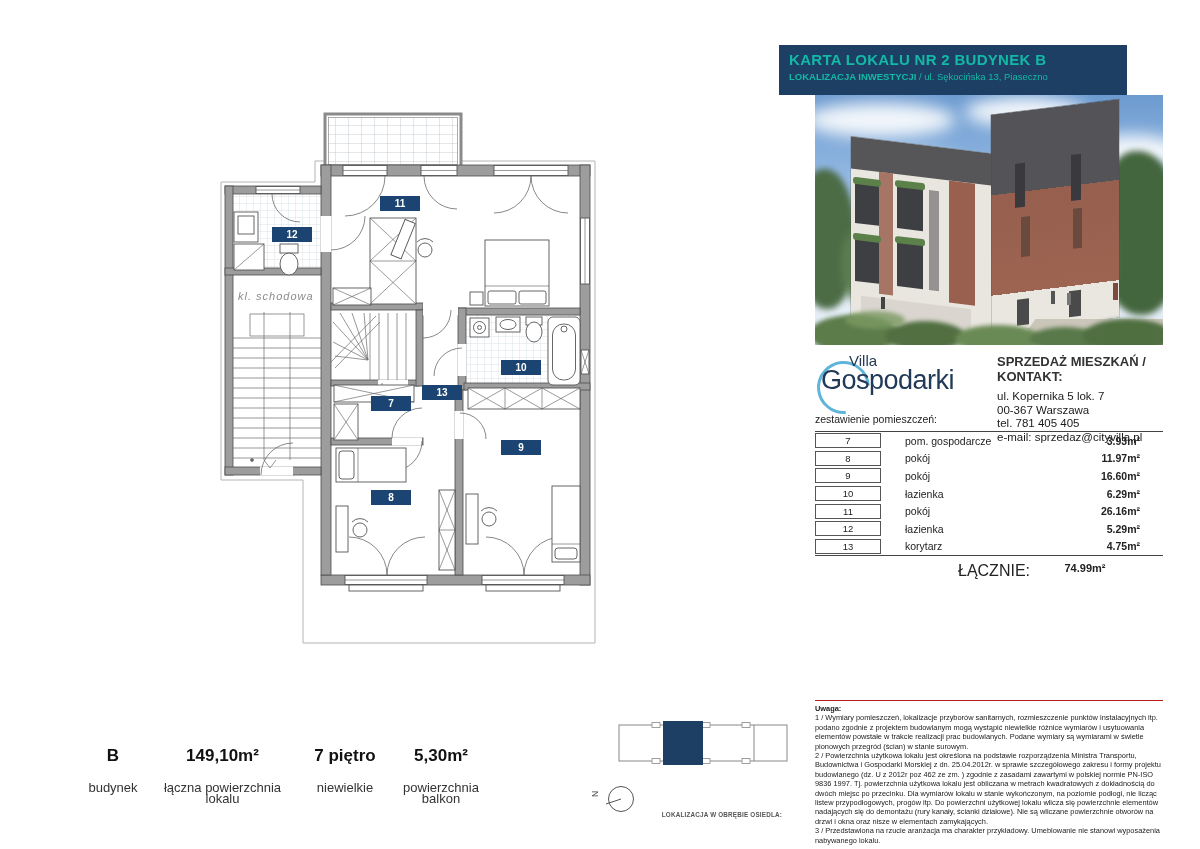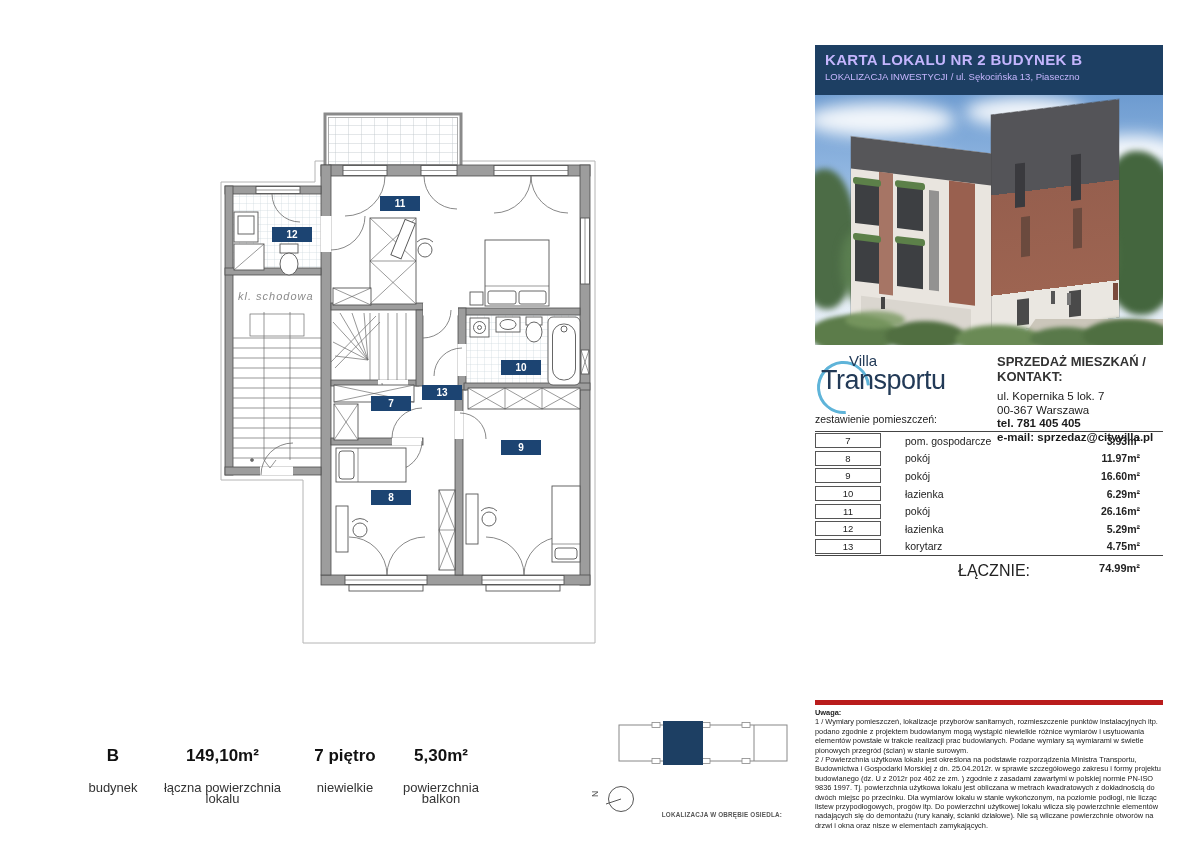--- a/index.html
+++ b/index.html
@@ -7,25 +7,25 @@
        font-family:"Liberation Sans",sans-serif;color:#222;overflow:hidden;}
   .abs{position:absolute;}
 
   
   #plan{left:218px;top:98px;width:395px;height:560px;}
   .rlabel{position:absolute;width:40px;height:15px;background:#1c4472;color:#fff;
           font-size:10px;font-weight:bold;text-align:center;line-height:15px;}
   .stair-label{position:absolute;left:20px;top:192px;font-size:11px;font-style:italic;color:#8b8b8b;letter-spacing:1px;}
 
   
-  #hdr{left:815px;top:45px;width:348px;height:50px;background:#1d3f63;color:#c4b5fd;
+  #hdr{left:779px;top:45px;width:348px;height:50px;background:#1d3f63;color:#14b8a6;
        padding:6px 10px;box-sizing:border-box;}
   #hdr .t1{font-size:15px;font-weight:bold;letter-spacing:.3px;}
   #hdr .t2{font-size:9.5px;margin-top:3px;}
-  #hdr .t2 b{font-weight:normal;}
+  #hdr .t2 b{font-weight:bold;}
 
   
   #photo{left:815px;top:95px;width:348px;height:250px;overflow:hidden;
          background:linear-gradient(180deg,#6d9bd0 0%,#8fb5e0 30%,#c2d8ee 58%,#e9f1f8 78%,#dfe9f2 100%);}
   #photo div{position:absolute;}
   .cloud{background:#fff;border-radius:50%;filter:blur(8px);opacity:.9;}
   .treeblob{border-radius:45% 55% 50% 50%;filter:blur(3px);}
   .bush{border-radius:50%;filter:blur(2px);}
   .bface{box-shadow:0 0 0 .5px rgba(60,60,60,.4);}
   .balc{background:#3d3f42;}
@@ -34,39 +34,39 @@
   
   #logo{left:815px;top:352px;width:178px;height:66px;}
   #logo .circ{position:absolute;left:2px;top:9px;width:47px;height:47px;border:3px solid #5fb4d9;
               border-radius:50%;border-right-color:transparent;transform:rotate(40deg);}
   #logo .l1{position:absolute;left:34px;top:0px;font-size:15px;color:#223a57;}
   #logo .l2{position:absolute;left:6px;top:13px;font-size:27px;color:#223a57;letter-spacing:-.5px;}
   #contact{left:997px;top:354px;width:168px;}
   #contact .ch{font-size:13px;font-weight:bold;color:#333;}
   #contact .cl{font-size:11.5px;line-height:13.5px;color:#1a1a1a;}
   #contact .cl.first{margin-top:6px;}
-  #contact .cl.b{font-weight:bold;}
+  #contact .cl.b{font-weight:normal;}
 
   
   #rooms-label{left:815px;top:413px;font-size:10.5px;color:#222;}
   #rtable{left:815px;top:431px;width:348px;border-top:1.5px solid #444;border-bottom:1.5px solid #444;}
   .rrow{display:flex;align-items:center;height:17.6px;}
   .rno{display:inline-block;width:64px;height:13px;border:1px solid #555;background:#fff;
        font-size:9.5px;text-align:center;line-height:13px;}
   .rname{margin-left:24px;font-size:10.5px;}
   .rarea{margin-left:auto;font-size:10.5px;font-weight:bold;padding-right:23px;}
   #rtotal{left:815px;top:562px;width:348px;display:flex;}
   #rtotal .tlabel{margin-left:auto;font-size:16px;}
-  #rtotal .tval{width:110px;text-align:right;font-size:11px;font-weight:bold;padding-right:23px;}
+  #rtotal .tval{width:110px;text-align:center;font-size:11px;font-weight:bold;padding-right:23px;}
 
   
   #website{left:815px;top:660px;width:348px;text-align:right;}
   #website .w1{font-size:12.5px;}
   #website .w2{font-size:16px;font-weight:bold;}
-  #notes{left:815px;top:700px;width:348px;border-top:5px solid #b91c1c;padding-top:3px;
+  #notes{left:815px;top:700px;width:348px;border-top:1px solid #b91c1c;padding-top:3px;
          font-size:7.4px;line-height:9.4px;color:#1a1a1a;}
   #notes p{margin:0;}
   #notes .nh{font-weight:bold;}
 
   
   .sum{top:746px;text-align:center;}
   .sum .v{font-size:17px;font-weight:bold;color:#111;}
   .sum .l{font-size:13px;color:#333;line-height:10.5px;margin-top:17px;}
   #sum1{left:75px;width:76px;}
   #sum2{left:155px;width:135px;}
@@ -328,21 +328,21 @@
 
   <div style="left:236px;top:196px;width:4px;height:13px;background:#555;"></div>
   <div style="left:252px;top:198px;width:4px;height:12px;background:#777;"></div>
   <div style="left:298px;top:188px;width:5px;height:17px;background:#7a4a3c;"></div>
   <div style="left:66px;top:202px;width:4px;height:12px;background:#444;"></div>
 </div>
 
 <div id="logo" class="abs">
   <div class="circ"></div>
   <div class="l1">Villa</div>
-  <div class="l2">Transportu</div>
+  <div class="l2">Gospodarki</div>
 </div>
 <div id="contact" class="abs">
   <div class="ch">SPRZEDAŻ MIESZKAŃ / KONTAKT:</div>
   <div class="cl first">ul. Kopernika 5 lok. 7</div>
   <div class="cl">00-367 Warszawa</div>
   <div class="cl b">tel. 781 405 405</div>
   <div class="cl b">e-mail: sprzedaz@cityvilla.pl</div>
 </div>
 
 <div id="rooms-label" class="abs">zestawienie pomieszczeń:</div>
@@ -388,20 +388,21 @@
   <span class="tval">74.99m²</span>
 </div>
 
 <div id="website" class="abs">
 </div>
 
 <div id="notes" class="abs">
   <p class="nh">Uwaga:</p>
   <p>1 / Wymiary pomieszczeń, lokalizacje przyborów sanitarnych, rozmieszczenie punktów instalacyjnych itp. podano zgodnie z projektem budowlanym mogą wystąpić niewielkie różnice wymiarów i usytuowania elementów powstałe w trakcie realizacji prac budowlanych. Podane wymiary są wymiarami w świetle pionowych przegród (ścian) w stanie surowym.</p>
   <p>2 / Powierzchnia użytkowa lokalu jest określona na podstawie rozporządzenia Ministra Transportu, Budownictwa i Gospodarki Morskiej z dn. 25.04.2012r. w sprawie szczegółowego zakresu i formy projektu budowlanego (dz. U z 2012r poz 462 ze zm. ) zgodnie z zasadami zawartymi w polskiej normie PN-ISO 9836 1997. Tj. powierzchnia użytkowa lokalu jest obliczana w metrach kwadratowych z dokładnością do dwóch miejsc po przecinku. Dla wymiarów lokalu w stanie wykończonym, na poziomie podłogi, nie licząc listew przypodłogowych, progów itp. Do powierzchni użytkowej lokalu wlicza się powierzchnie elementów nadających się do demontażu (rury kanały, ścianki działowe). Nie są wliczane powierzchnie otworów na drzwi i okna oraz nisze w elementach zamykających.</p>
+  <p>3 / Przedstawiona na rzucie aranżacja ma charakter przykładowy. Umeblowanie nie stanowi wyposażenia nabywanego lokalu.</p>
 </div>
 
 <div id="sum1" class="abs sum">
   <div class="v">B</div>
   <div class="l">budynek</div>
 </div>
 <div id="sum2" class="abs sum">
   <div class="v">149,10m²</div>
   <div class="l">łączna powierzchnia lokalu</div>
 </div>

